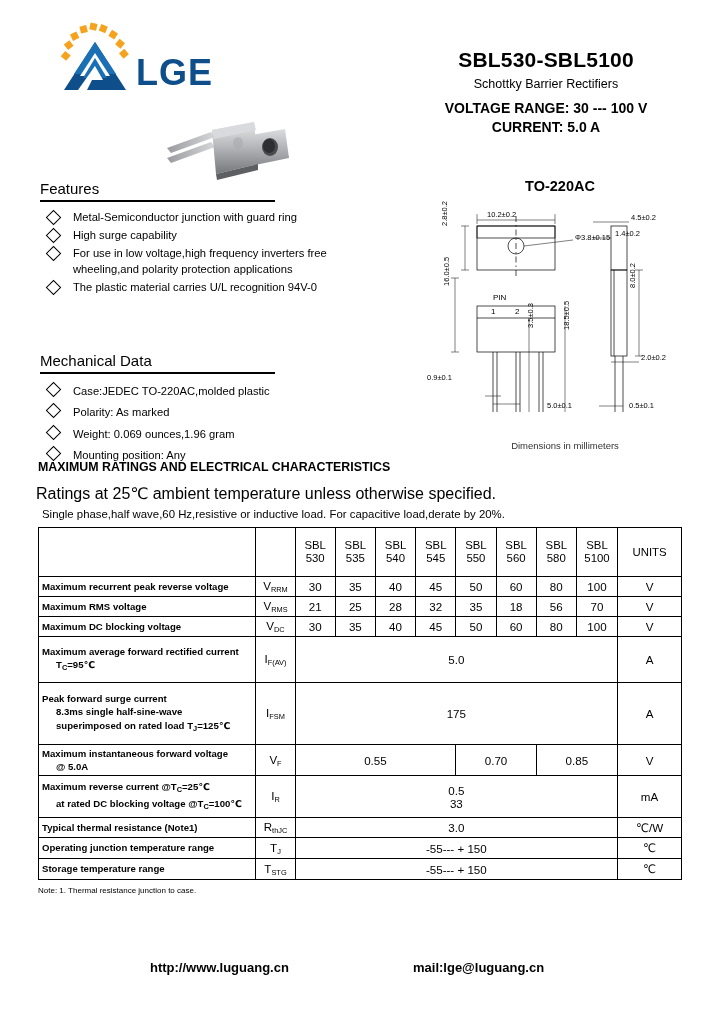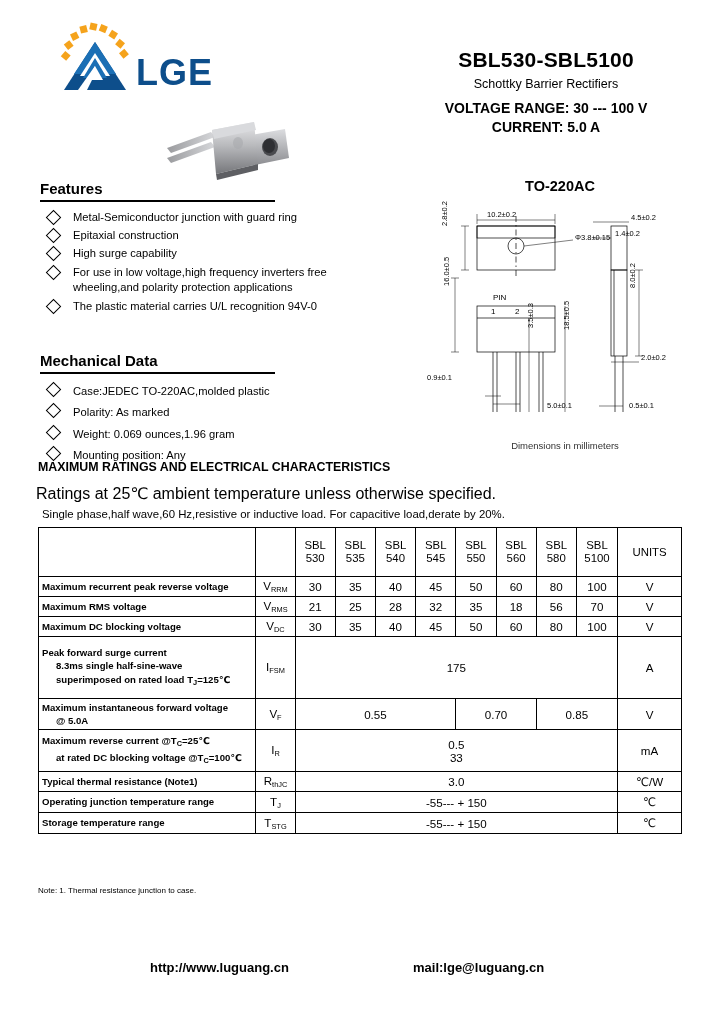--- a/index.html
+++ b/index.html
@@ -19,21 +19,21 @@
   .title-block{position:absolute;left:396px;top:48px;width:300px;text-align:center;}
   .part-title{font-size:21px;font-weight:bold;letter-spacing:.2px;}
   .subtitle{font-size:12.5px;margin-top:5px;}
   .volt-line{font-size:14px;font-weight:bold;margin-top:9px;}
   .curr-line{font-size:14px;font-weight:bold;margin-top:3px;}
 
   
   .photo{position:absolute;left:155px;top:112px;width:165px;height:80px;}
 
   
-  .sec-head{position:absolute;font-size:15px;font-weight:bold;text-align:right;}
+  .sec-head{position:absolute;font-size:15px;font-weight:normal;text-align:right;}
   .sec-rule{position:absolute;height:2px;background:#000;}
 
   
   .blist{position:absolute;font-size:11.2px;line-height:15.8px;}
   .bitem{position:relative;padding-left:33px;margin-bottom:2.4px;}
   .bitem .dia{position:absolute;left:8px;top:2px;width:9px;height:9px;
     border:1px solid #000;transform:rotate(45deg);}
   .bitem .txt2{display:block;padding-left:0;}
 
   
@@ -131,24 +131,20 @@
     <ellipse cx="83" cy="31" rx="5" ry="6" fill="#a9aaae" opacity=".6"></ellipse>
   </svg>
 
   <div class="sec-head" style="left:40px;top:180px;">Features</div>
   <div class="sec-rule" style="left:40px;top:200px;width:235px;"></div>
 
   <div class="blist" style="left:40px;top:210px;width:340px;">
     <div class="bitem">
       <span class="dia"></span>
       <span>Metal-Semiconductor junction with guard ring</span>
-    </div>
-    <div class="bitem">
-      <span class="dia"></span>
-      <span>Epitaxial construction</span>
     </div>
     <div class="bitem">
       <span class="dia"></span>
       <span>High surge capability</span>
     </div>
     <div class="bitem">
       <span class="dia"></span>
       <span>For use in low voltage,high frequency inverters free</span>
       <span class="txt2">wheeling,and polarity protection applications</span>
     </div>
@@ -348,20 +344,29 @@
       <td class="val">35</td>
       <td class="val">40</td>
       <td class="val">45</td>
       <td class="val">50</td>
       <td class="val">60</td>
       <td class="val">80</td>
       <td class="val">100</td>
       <td class="unit">V</td>
     </tr>
 
+    <tr style="height:46px">
+      <td class="pname">
+        <div>Maximum average forward rectified current</div>
+        <div class="ind"><span>T</span><sub>C</sub><span>=95℃</span></div>
+      </td>
+      <td class="sym"><span>I</span><sub>F(AV)</sub></td>
+      <td class="val" colspan="8">5.0</td>
+      <td class="unit">A</td>
+    </tr>
 
     <tr style="height:62px">
       <td class="pname">
         <div>Peak forward surge current</div>
         <div class="ind">8.3ms single half-sine-wave</div>
         <div class="ind"><span>superimposed on rated load    T</span><sub>J</sub><span>=125℃</span></div>
       </td>
       <td class="sym"><span>I</span><sub>FSM</sub></td>
       <td class="val" colspan="8">175</td>
       <td class="unit">A</td>

